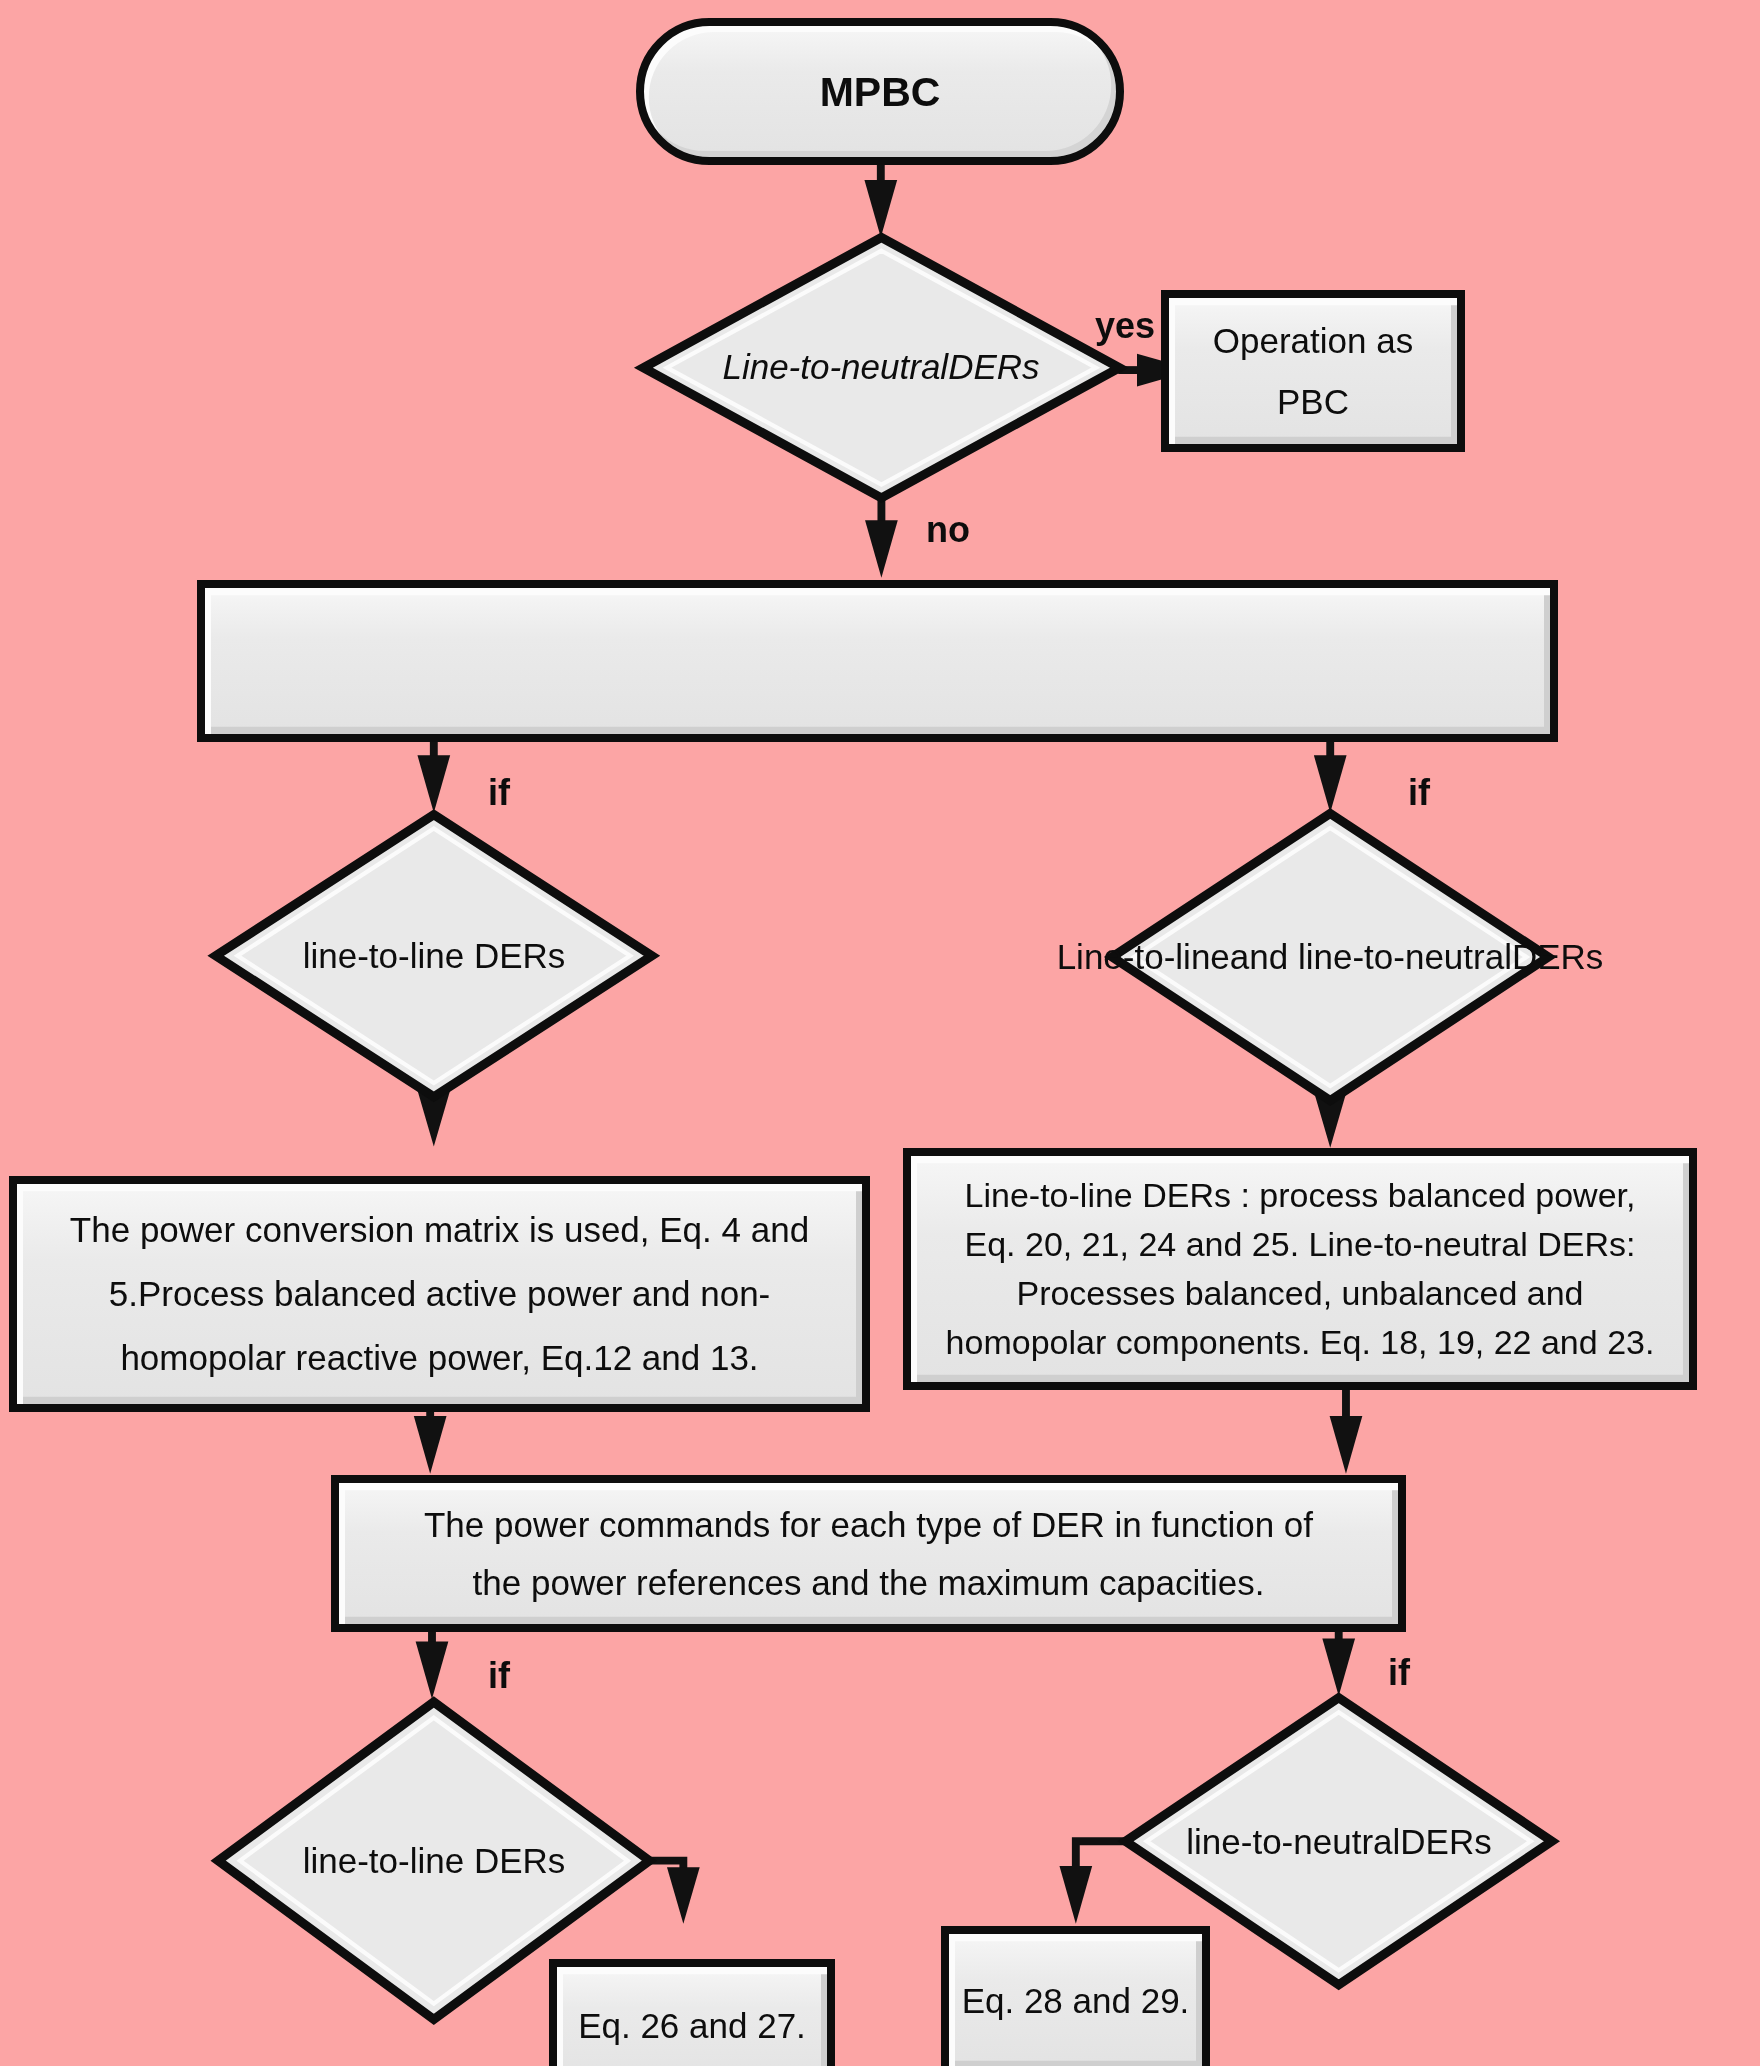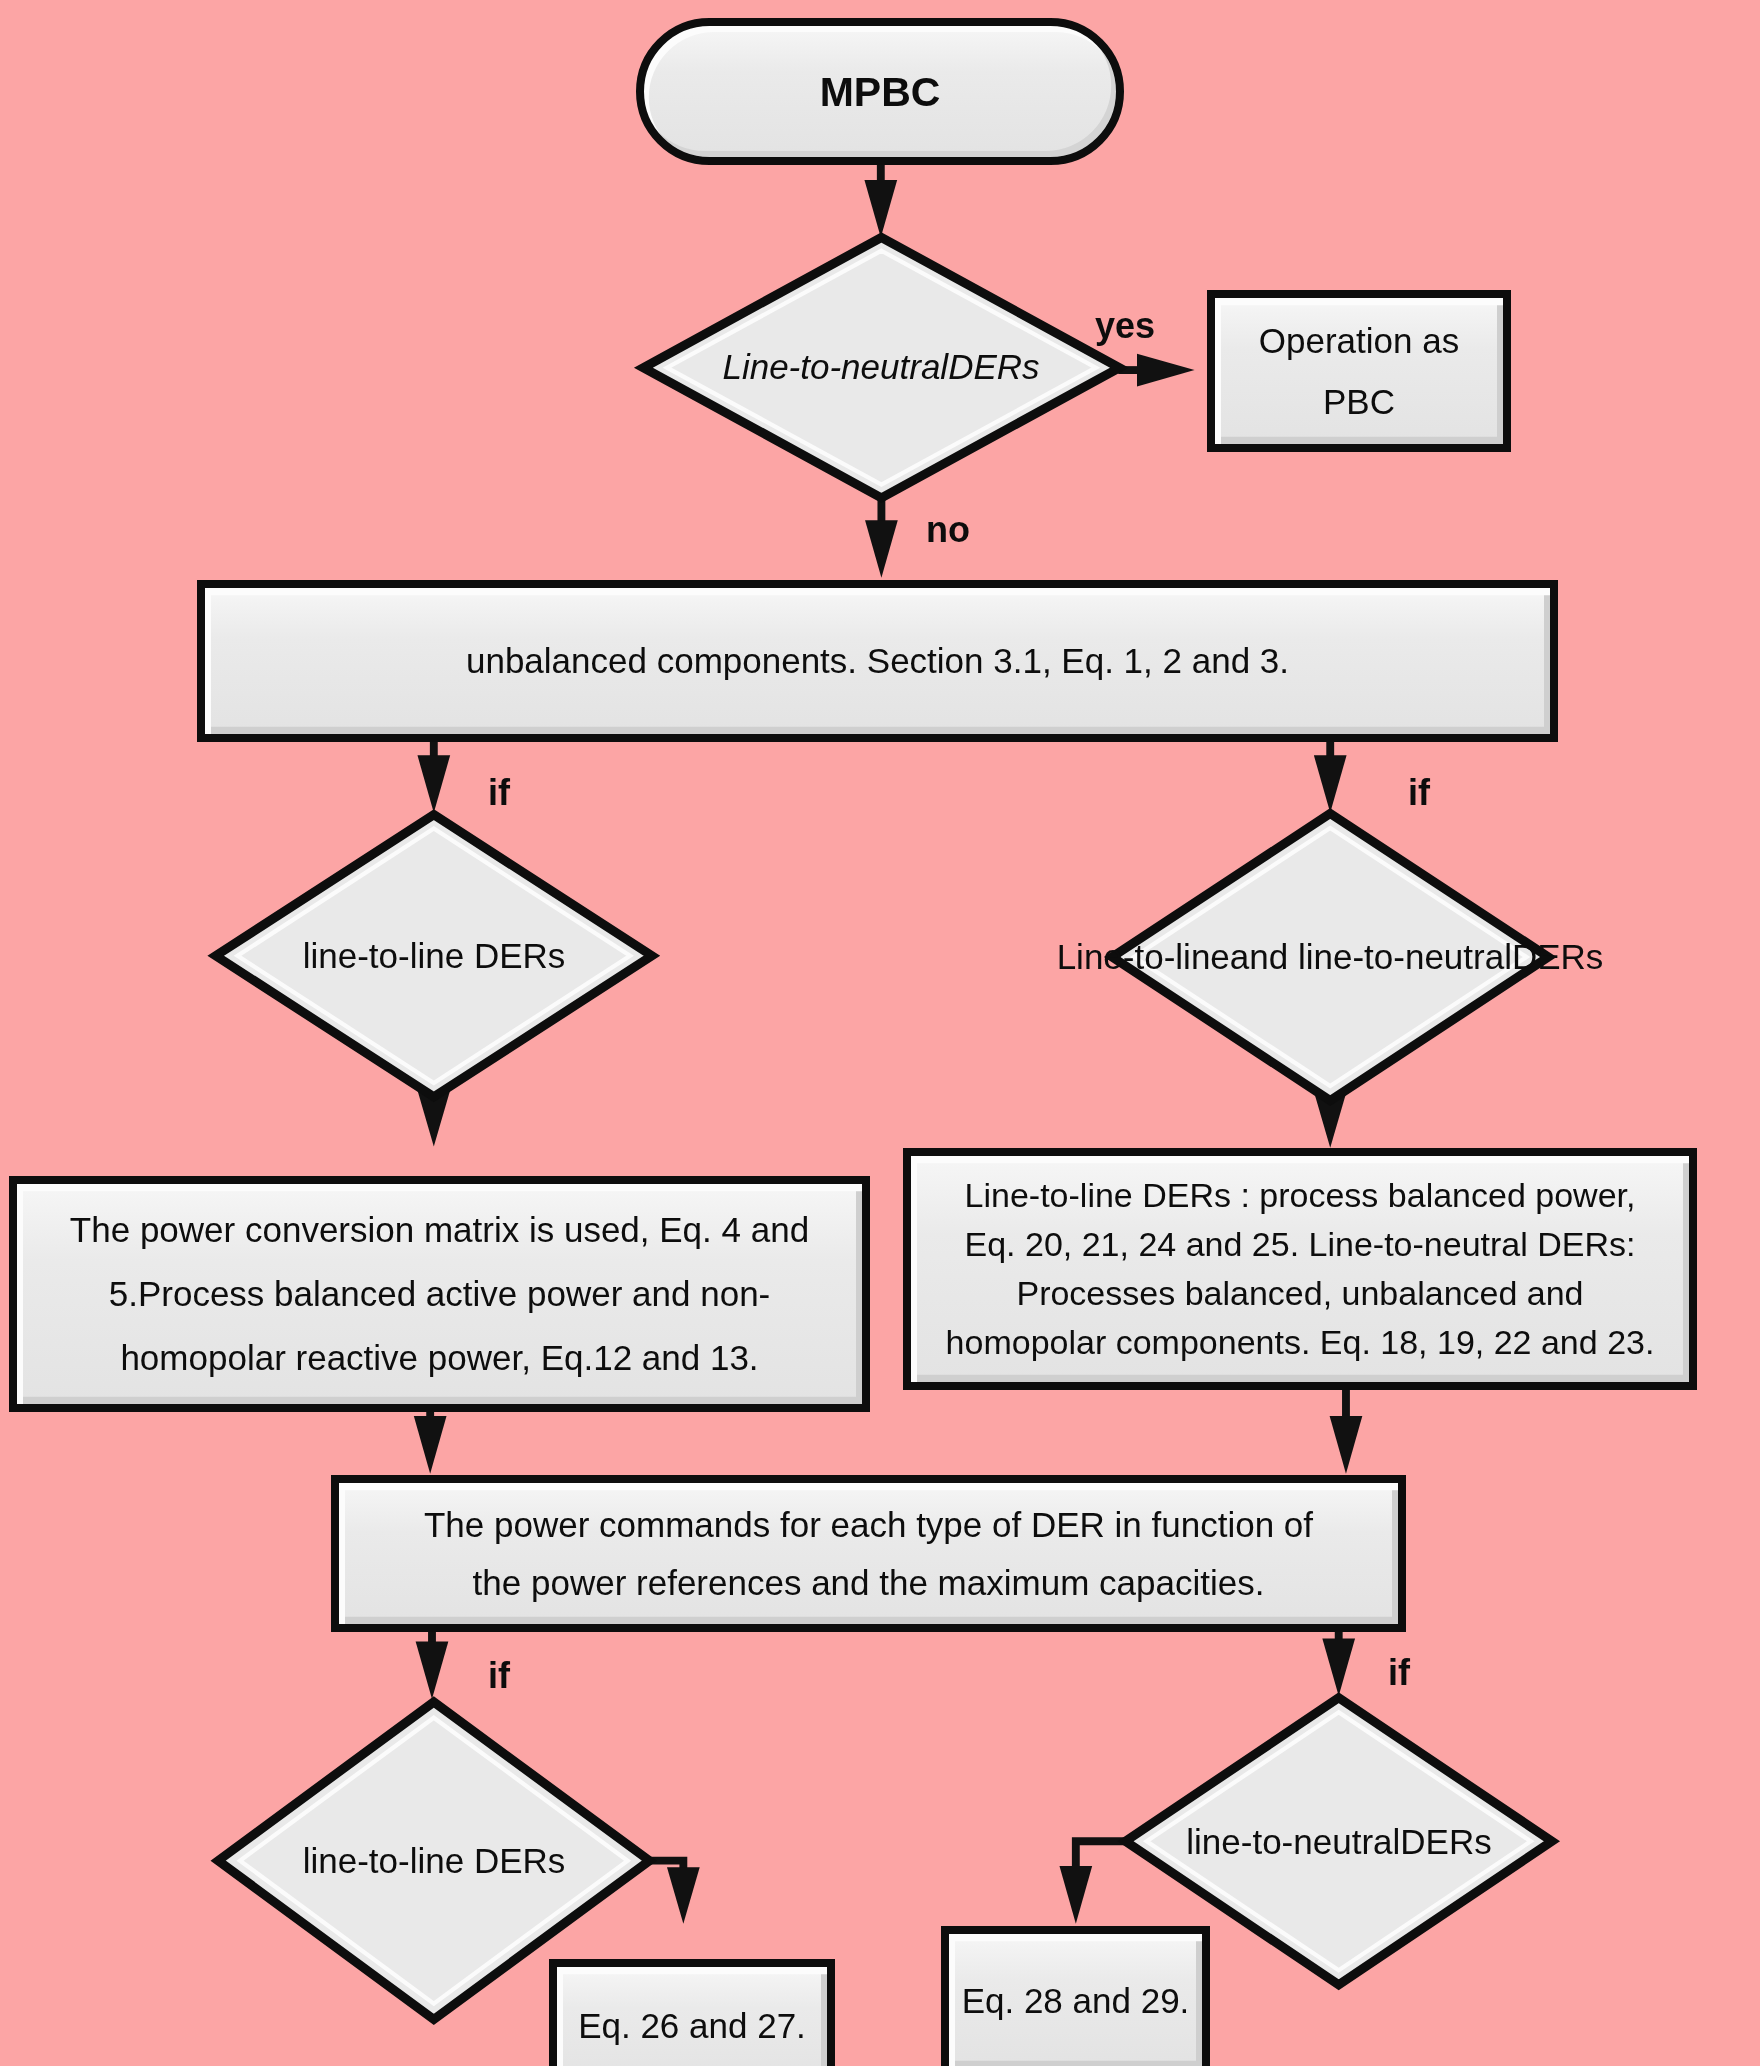--- a/index.html
+++ b/index.html
@@ -146,27 +146,26 @@
   </div>
 
   <div class="dtext italic" style="left:669px; top:276px; width:424px; height:182px;">
     <span class="line">Line-to-neutral</span>
     <span class="line">DERs</span>
   </div>
 
   <div class="lbl" style="left:1095px; top:308px;">yes</div>
   <div class="lbl" style="left:926px; top:512px;">no</div>
 
-  <div class="box" style="left:1207px; top:290px; width:304px; height:162px; line-height:61px;">
+  <div class="box" style="left:1161px; top:290px; width:304px; height:162px; line-height:61px;">
     <span class="line">Operation as</span>
     <span class="line">PBC</span>
   </div>
 
   <div class="box lh95" style="left:197px; top:580px; width:1361px; height:162px;">
-    <span class="line">unbalanced components. Section 3.1, Eq. 1, 2 and 3.</span>
   </div>
 
   <div class="lbl" style="left:488px; top:775px;">if</div>
   <div class="lbl" style="left:1408px; top:775px;">if</div>
 
   <div class="dtext" style="left:240px; top:865px; width:388px; height:182px;">
     <span class="line">line-to-line DERs</span>
   </div>
 
   <div class="dtext lh86" style="left:1118px; top:853px; width:424px; height:208px;">

